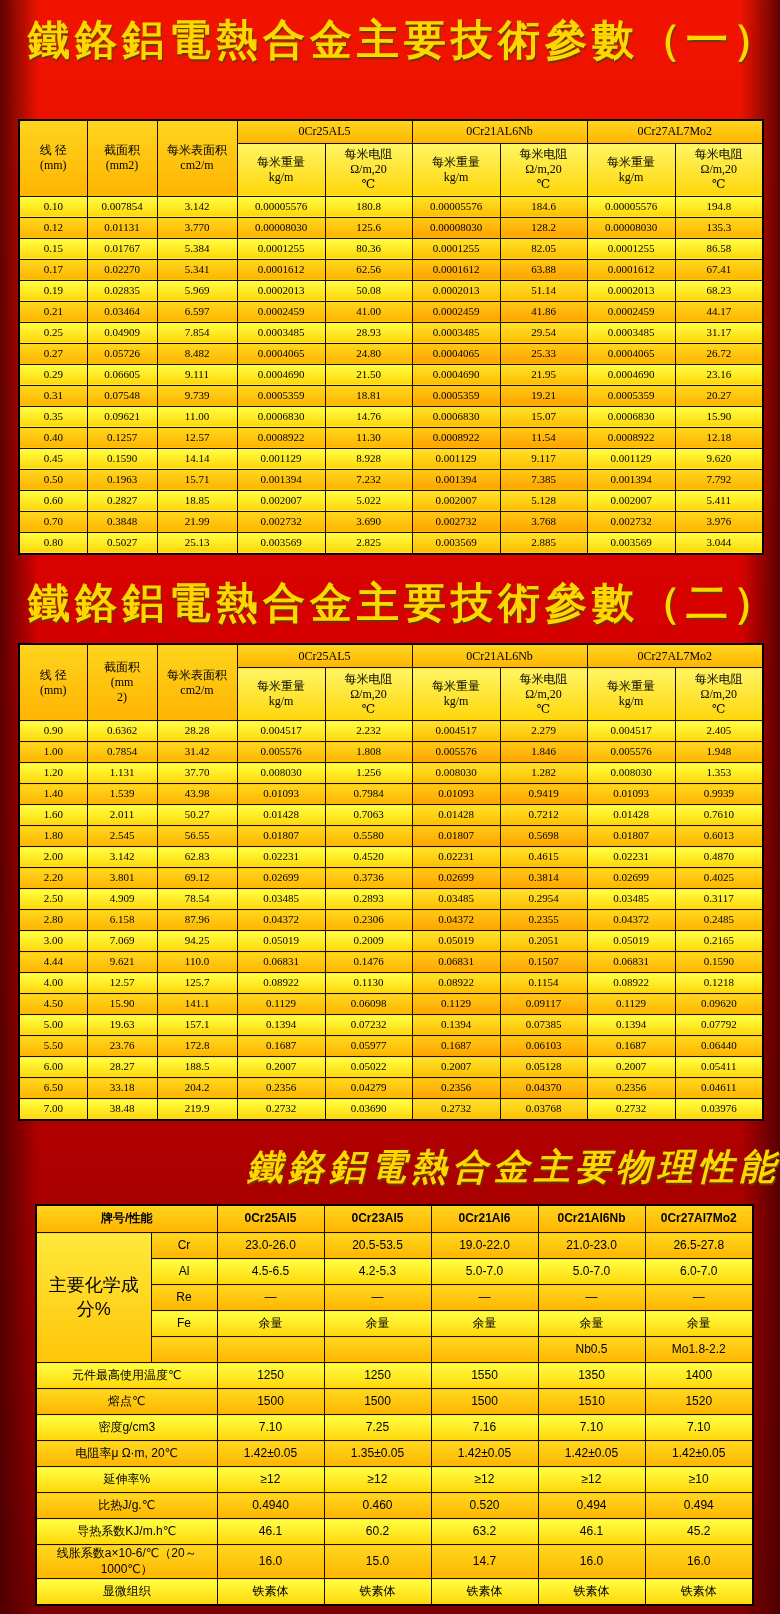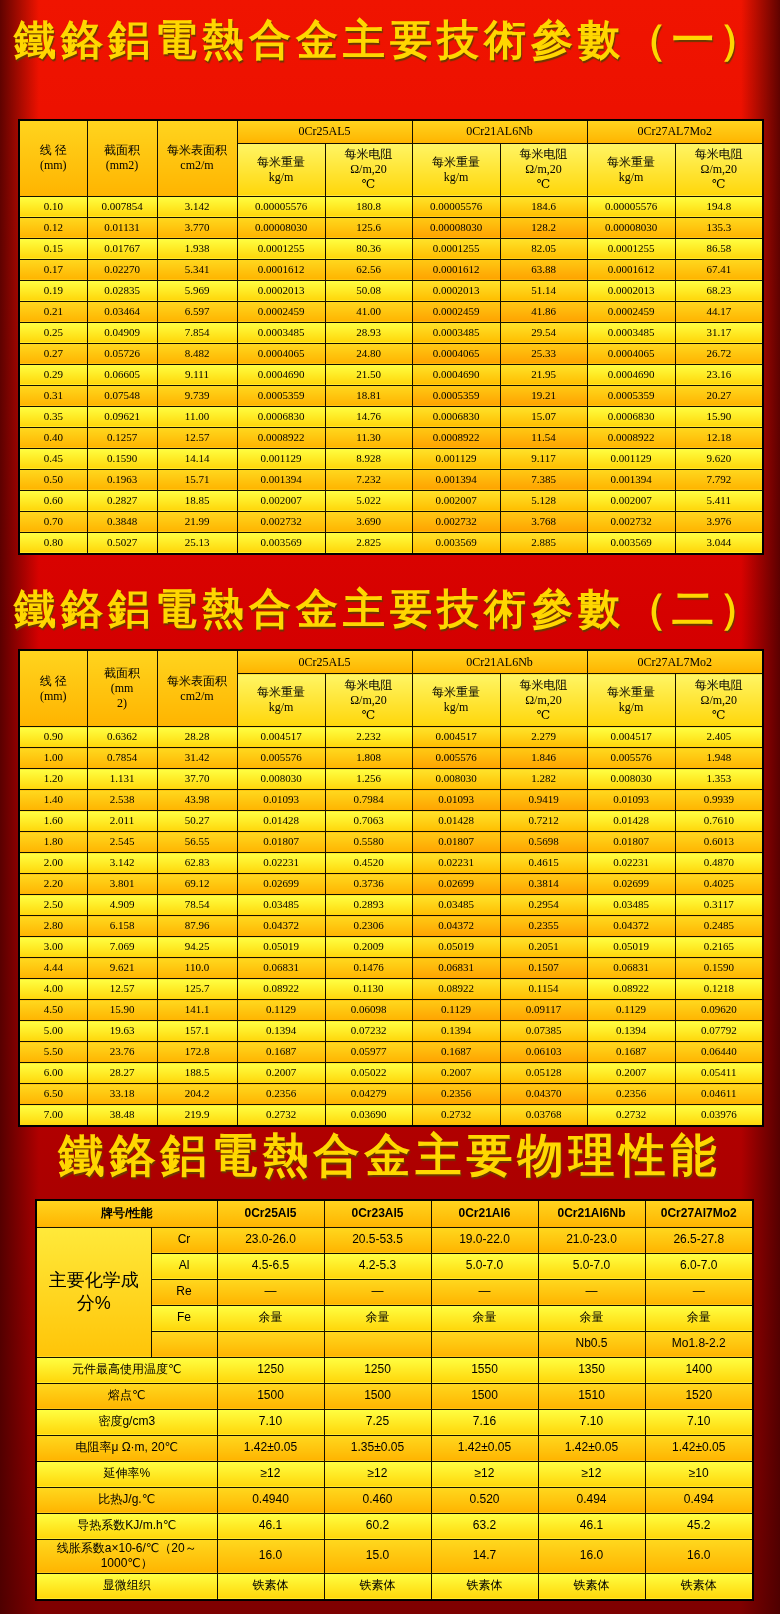--- a/index.html
+++ b/index.html
@@ -4,29 +4,29 @@
 <style>
   html,body{margin:0;padding:0;}
   body{
     width:780px;height:1614px;overflow:hidden;
     font-family:"Liberation Sans","DejaVu Sans",sans-serif;
     background:
       linear-gradient(90deg, rgba(70,0,0,.85) 0%, rgba(120,0,0,0) 5%, rgba(120,0,0,0) 95%, rgba(70,0,0,.85) 100%),
       linear-gradient(180deg,#f01400 0%,#e80c00 18%,#d40000 40%,#b80000 65%,#960000 88%,#7e0000 100%);
   }
   .title{
-    color:#ffd700;text-align:center;font-weight:bold;
+    color:#ffd700;text-align:right;font-weight:bold;
     font-family:"Liberation Serif","DejaVu Serif",serif;
     font-size:42px;letter-spacing:5px;line-height:1.25;
     text-shadow:1px 2px 1px #6b3a00;
     white-space:nowrap;
   }
   .title1{padding-top:14px;}
-  .title2{margin-top:28px;}
-  .title3{font-size:46px;}
+  .title2{margin-top:22px;}
+  .title3{margin-top:24px;font-size:36px;font-style:italic;}
   table{border-collapse:collapse;table-layout:fixed;}
   .ptable{margin:0 0 0 18px;width:744px;border:2px solid #000;}
   .ptable th,.ptable td{
     border:1px solid #151000;color:#000;text-align:center;vertical-align:middle;
     font-family:"Liberation Serif","DejaVu Serif",serif;
     font-size:11px;padding:0;white-space:pre-line;line-height:1.25;
   }
   .ptable th{font-size:12px;font-weight:normal;}
   .ptable{margin-top:52px;}
   #table2{margin-top:14px;}
@@ -116,21 +116,21 @@
         <td>0.00008030</td>
         <td>125.6</td>
         <td class="g2">0.00008030</td>
         <td class="g2">128.2</td>
         <td>0.00008030</td>
         <td>135.3</td>
       </tr>
       <tr class="row-a">
         <td>0.15</td>
         <td>0.01767</td>
-        <td>1.938</td>
+        <td>5.384</td>
         <td>0.0001255</td>
         <td>80.36</td>
         <td class="g2">0.0001255</td>
         <td class="g2">82.05</td>
         <td>0.0001255</td>
         <td>86.58</td>
       </tr>
       <tr class="row-b">
         <td>0.17</td>
         <td>0.02270</td>
@@ -362,21 +362,21 @@
         <td>37.70</td>
         <td>0.008030</td>
         <td>1.256</td>
         <td class="g2">0.008030</td>
         <td class="g2">1.282</td>
         <td>0.008030</td>
         <td>1.353</td>
       </tr>
       <tr class="row-b">
         <td>1.40</td>
-        <td>2.538</td>
+        <td>1.539</td>
         <td>43.98</td>
         <td>0.01093</td>
         <td>0.7984</td>
         <td class="g2">0.01093</td>
         <td class="g2">0.9419</td>
         <td>0.01093</td>
         <td>0.9939</td>
       </tr>
       <tr class="row-a">
         <td>1.60</td>

